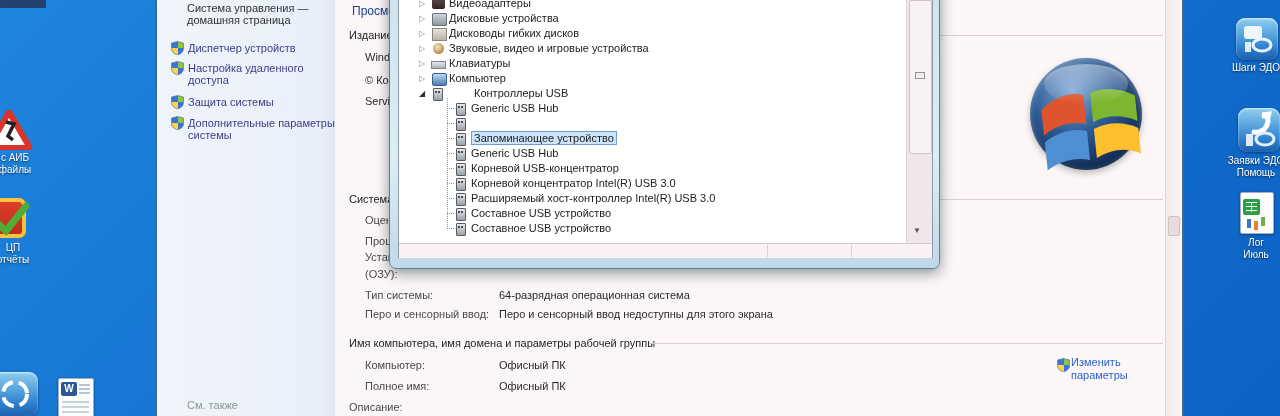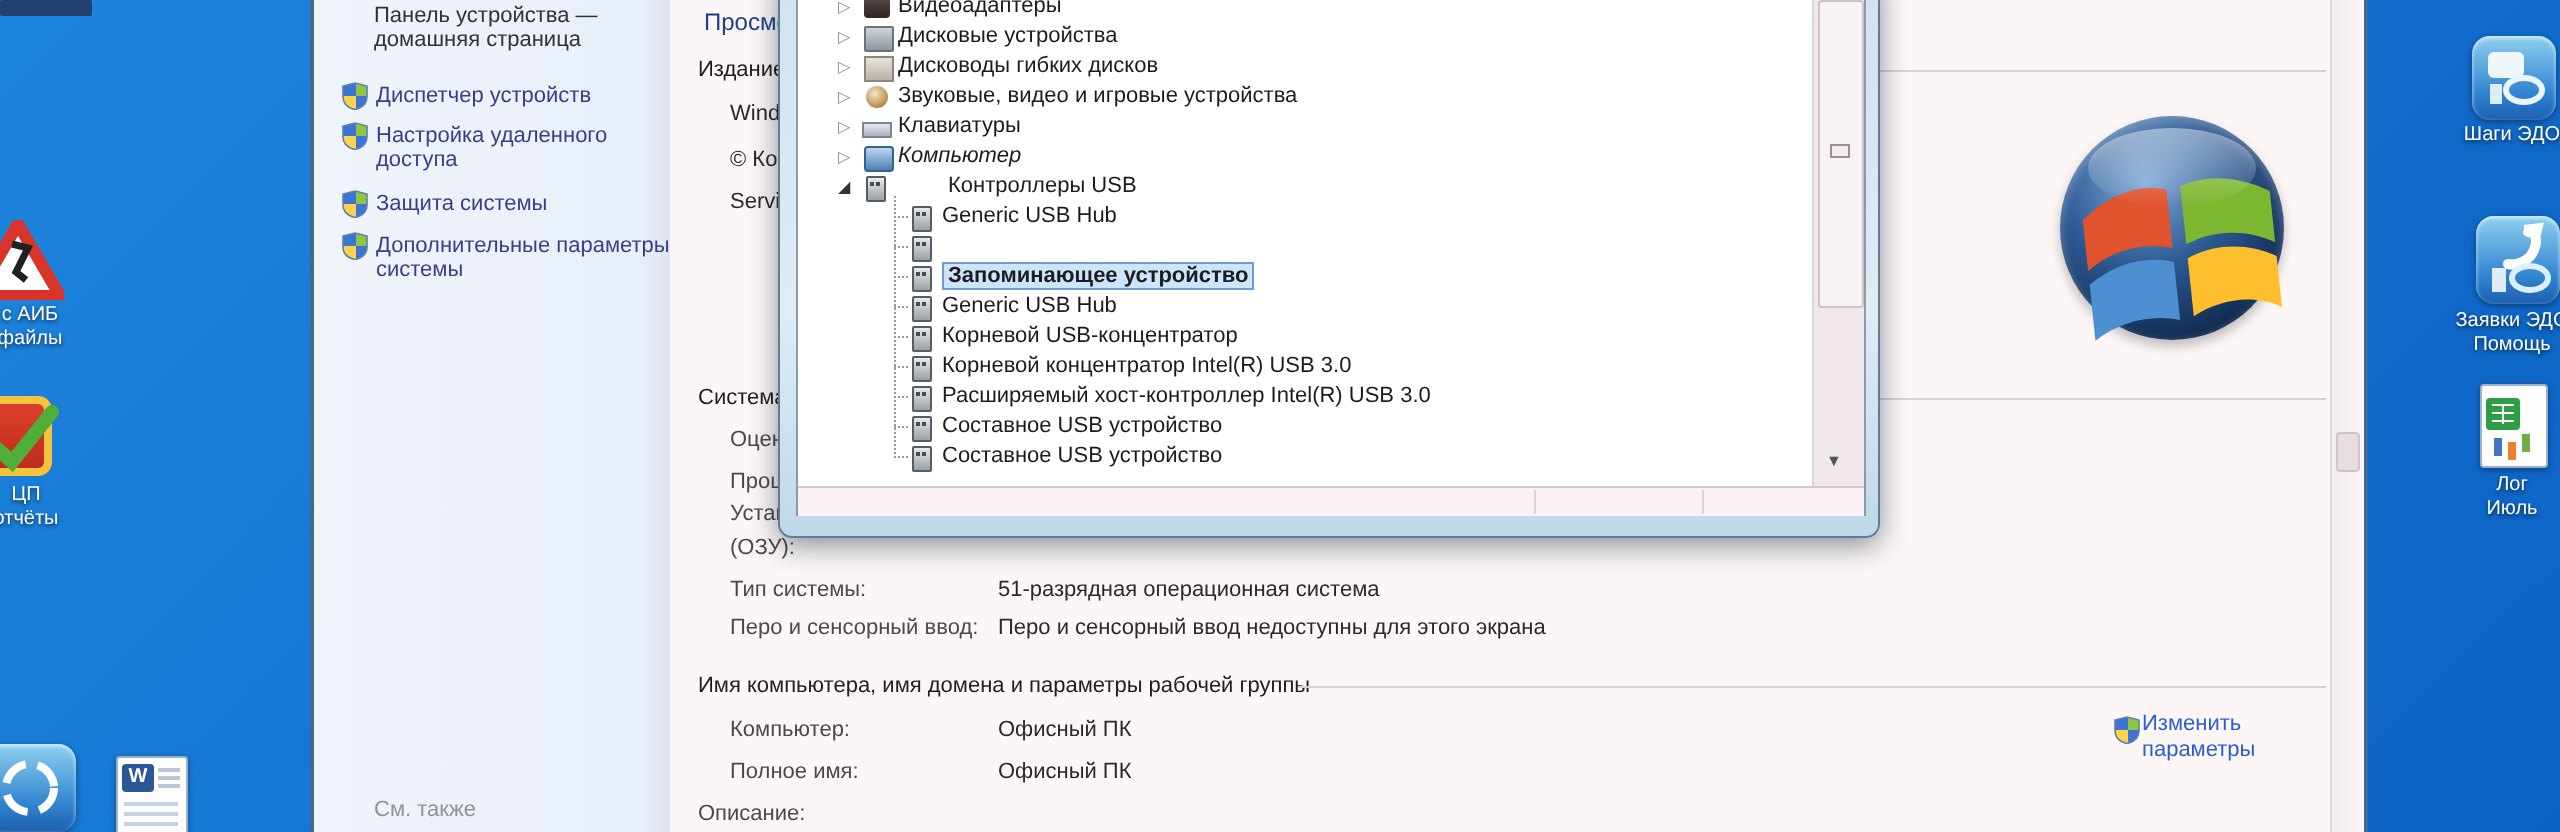--- a/index.html
+++ b/index.html
@@ -153,21 +153,21 @@
   <div class="abs dt-label" style="left:1226px;top:237px;width:60px;">
     <div>Лог</div>
     <div>Июль</div>
   </div>
 </div>
 
 <div id="syswin" class="abs">
 
   <div id="sidebar" class="abs">
     <div class="abs side-home" style="left:30px;top:2px;width:150px;">
-      <div>Панель устройства —</div>
+      <div>Система управления —</div>
       <div>домашняя страница</div>
     </div>
 
     <div class="abs" style="left:14px;top:41px;">
       <svg class="shield" viewBox="0 0 13 14">
           <defs>
             <clipPath id="sh1">
               <path d="M6.5 .5 L12.5 2 V7.5 C12.5 11 9.8 13 6.5 13.8 C3.2 13 .5 11 .5 7.5 V2 Z"></path>
             </clipPath>
           </defs>
@@ -254,21 +254,21 @@
   </div>
 
   <div class="abs sec-head" style="left:192px;top:193px;">Система</div>
   <div class="abs sec-rule" style="left:245px;top:199px;width:761px;"></div>
 
   <div class="abs lab" style="left:208px;top:214px;">Оценка:</div>
   <div class="abs lab" style="left:208px;top:235px;">Процессор:</div>
   <div class="abs lab" style="left:208px;top:251px;">Установленная память</div>
   <div class="abs lab" style="left:208px;top:268px;">(ОЗУ):</div>
   <div class="abs lab" style="left:208px;top:289px;">Тип системы:</div>
-  <div class="abs val" style="left:342px;top:289px;">51-разрядная операционная система</div>
+  <div class="abs val" style="left:342px;top:289px;">64-разрядная операционная система</div>
   <div class="abs lab" style="left:208px;top:308px;">Перо и сенсорный ввод:</div>
   <div class="abs val" style="left:342px;top:308px;">Перо и сенсорный ввод недоступны для этого экрана</div>
 
   <div class="abs sec-head" style="left:192px;top:337px;">Имя компьютера, имя домена и параметры рабочей группы</div>
   <div class="abs sec-rule" style="left:492px;top:343px;width:514px;"></div>
 
   <div class="abs lab" style="left:208px;top:359px;">Компьютер:</div>
   <div class="abs val" style="left:342px;top:359px;">Офисный ПК</div>
   <div class="abs lab" style="left:208px;top:380px;">Полное имя:</div>
   <div class="abs val" style="left:342px;top:380px;">Офисный ПК</div>
@@ -323,40 +323,40 @@
         <span class="tl" style="margin-left:50px;">Звуковые, видео и игровые устройства</span>
       </div>
       <div class="trow" style="top:56px;">
         <span class="exp">▷</span>
         <span class="ti ti-kbd" style="left:32px;"></span>
         <span class="tl" style="margin-left:50px;">Клавиатуры</span>
       </div>
       <div class="trow" style="top:71px;">
         <span class="exp">▷</span>
         <span class="ti ti-comp" style="left:33px;"></span>
-        <span class="tl" style="margin-left:50px;font-style:italic;">Компьютер</span>
+        <span class="tl" style="margin-left:50px;">Компьютер</span>
       </div>
       <div class="trow" style="top:86px;">
         <span class="exp open">◢</span>
         <span class="usbplug" style="left:34px;"></span>
         <span class="tl" style="margin-left:75px;">Контроллеры USB</span>
       </div>
 
       <div class="abs vline" style="left:48px;top:98px;height:131px;"></div>
 
       <div class="trow" style="top:101px;">
         <span class="abs hline" style="left:48px;top:7px;width:7px;"></span>
         <span class="usbplug" style="left:57px;"></span>
         <span class="tl" style="margin-left:72px;">Generic USB Hub</span>
       </div>
       <div class="trow" style="top:116px;">
         <span class="abs hline" style="left:48px;top:7px;width:7px;"></span>
         <span class="usbplug" style="left:57px;"></span>
       </div>
-      <div class="trow" style="top:131px;font-weight:bold;">
+      <div class="trow" style="top:131px;">
         <span class="abs hline" style="left:48px;top:7px;width:7px;"></span>
         <span class="usbplug" style="left:57px;"></span>
         <span class="tl sel" style="margin-left:72px;">Запоминающее устройство</span>
       </div>
       <div class="trow" style="top:146px;">
         <span class="abs hline" style="left:48px;top:7px;width:7px;"></span>
         <span class="usbplug" style="left:57px;"></span>
         <span class="tl" style="margin-left:72px;">Generic USB Hub</span>
       </div>
       <div class="trow" style="top:161px;">

